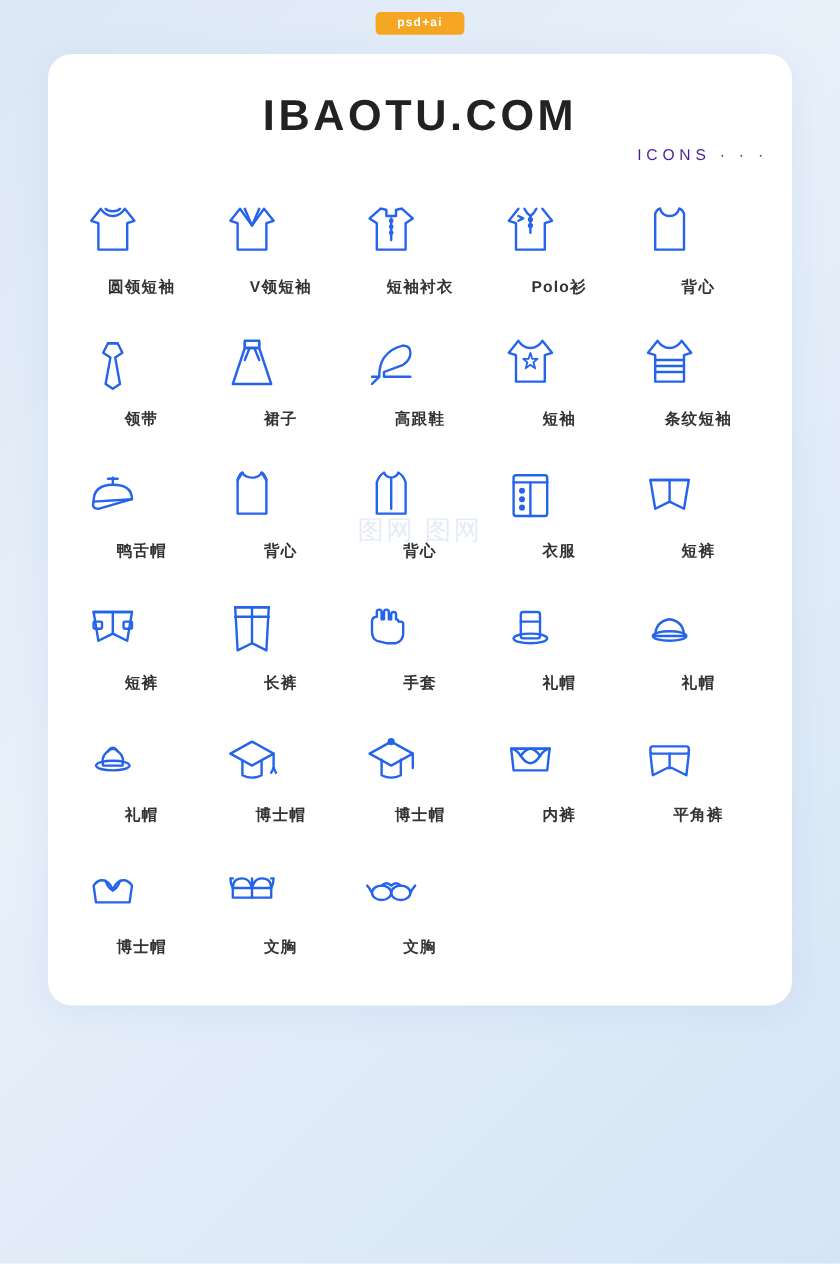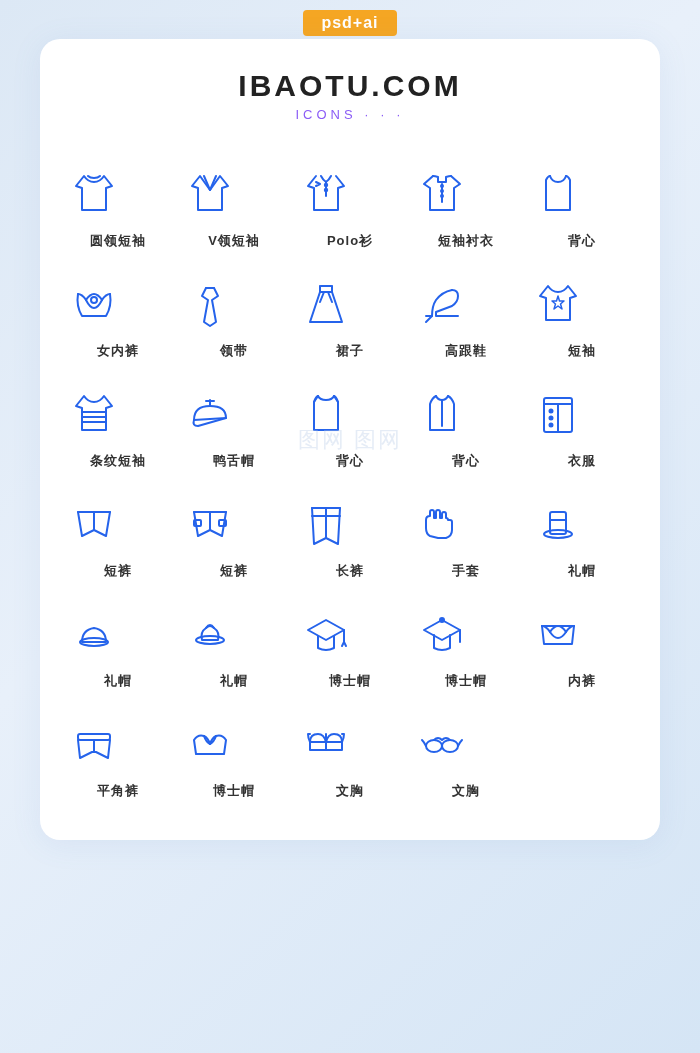--- a/index.html
+++ b/index.html
@@ -12,48 +12,48 @@
       align-items: center;
       justify-content: flex-start;
       font-family: 'PingFang SC', 'Microsoft YaHei', sans-serif;
       position: relative;
     }
     .top-badge {
       background: #f5a623;
       color: white;
       padding: 4px 18px;
       border-radius: 4px;
-      font-size: 16px;
+      font-size: 10px;
       font-weight: bold;
       margin-top: 10px;
-      margin-bottom: 3px;
+      margin-bottom: 16px;
       letter-spacing: 1px;
     }
     .card {
       background: white;
       border-radius: 20px;
       width: 620px;
       padding: 30px 20px 30px 20px;
       box-shadow: 0 4px 30px rgba(100,140,200,0.10);
       position: relative;
     }
     .card-title {
       text-align: center;
-      font-size: 30px;
+      font-size: 36px;
       font-weight: 700;
       letter-spacing: 3px;
       color: #222;
       margin-bottom: 4px;
     }
     .card-subtitle {
-      text-align: center;
+      text-align: right;
       font-size: 13px;
-      color: #8b5cf6;
+      color: #4c1d95;
       letter-spacing: 4px;
-      margin-bottom: 28px;
+      margin-bottom: 12px;
     }
     .icons-grid {
       display: grid;
       grid-template-columns: repeat(5, 1fr);
       gap: 0;
     }
     .icon-item {
       display: flex;
       flex-direction: column;
       padding: 14px 4px 10px 4px;
@@ -124,66 +124,55 @@
             <path d="M16 8 L8 18 L14 20 L14 42 L38 42 L38 20 L44 18 L36 8 L26 22 Z"></path>
             <path d="M20 8 L26 22 L32 8"></path>
           </svg>
       </div>
       <div class="icon-label">V领短袖</div>
     </div>
 
     <div class="icon-item">
       <div class="icon-svg">
         <svg viewBox="0 0 52 52">
+            <path d="M17 8 L8 16 L14 20 L14 42 L38 42 L38 20 L44 16 L35 8"></path>
+            <path d="M17 8 Q19 8 22 9 L22 14 L30 14 L30 9 Q33 8 35 8"></path>
+            <line x1="26" y1="16" x2="26" y2="34"></line>
+            <circle cx="26" cy="18" r="1" fill="#2563eb"></circle>
+            <circle cx="26" cy="23" r="1" fill="#2563eb"></circle>
+            <circle cx="26" cy="28" r="1" fill="#2563eb"></circle>
+          </svg>
+      </div>
+      <div class="icon-label">短袖衬衣</div>
+    </div>
+
+    <div class="icon-item">
+      <div class="icon-svg">
+        <svg viewBox="0 0 52 52">
             <path d="M16 8 L8 18 L14 20 L14 42 L38 42 L38 20 L44 18 L36 8"></path>
             <path d="M21 8 Q23 12 26 14 Q29 12 31 8"></path>
             <line x1="26" y1="14" x2="26" y2="28"></line>
             <circle cx="26" cy="17" r="1.2" fill="#2563eb"></circle>
             <circle cx="26" cy="22" r="1.2" fill="#2563eb"></circle>
             <path d="M16 14 L20 16 L16 18"></path>
           </svg>
       </div>
       <div class="icon-label">Polo衫</div>
     </div>
 
     <div class="icon-item">
       <div class="icon-svg">
         <svg viewBox="0 0 52 52">
-            <path d="M17 8 L8 16 L14 20 L14 42 L38 42 L38 20 L44 16 L35 8"></path>
-            <path d="M17 8 Q19 8 22 9 L22 14 L30 14 L30 9 Q33 8 35 8"></path>
-            <line x1="26" y1="16" x2="26" y2="34"></line>
-            <circle cx="26" cy="18" r="1" fill="#2563eb"></circle>
-            <circle cx="26" cy="23" r="1" fill="#2563eb"></circle>
-            <circle cx="26" cy="28" r="1" fill="#2563eb"></circle>
-          </svg>
-      </div>
-      <div class="icon-label">短袖衬衣</div>
-    </div>
-
-    <div class="icon-item">
-      <div class="icon-svg">
-        <svg viewBox="0 0 52 52">
             <path d="M18 8 Q16 8 14 12 L14 42 L38 42 L38 12 Q36 8 34 8"></path>
             <path d="M18 8 Q20 14 26 14 Q32 14 34 8"></path>
           </svg>
       </div>
       <div class="icon-label">背心</div>
     </div>
 
-    <div class="icon-item">
-      <div class="icon-svg">
-        <svg viewBox="0 0 52 52">
-            <path d="M10 16 Q14 16 18 22 Q22 16 26 16 Q30 16 34 22 Q38 16 42 16"></path>
-            <path d="M10 16 Q8 28 14 38 L38 38 Q44 28 42 16"></path>
-            <path d="M18 22 Q22 30 26 30 Q30 30 34 22"></path>
-            <circle cx="26" cy="22" r="3" fill="none"></circle>
-          </svg>
-      </div>
-      <div class="icon-label">女内裤</div>
-    </div>
 
 
     <div class="icon-item">
       <div class="icon-svg">
         <svg viewBox="0 0 52 52">
             <path d="M22 10 L18 18 L24 22 L20 44 L26 48 L32 44 L28 22 L34 18 L30 10 Z"></path>
             <line x1="22" y1="10" x2="30" y2="10"></line>
           </svg>
       </div>
       <div class="icon-label">领带</div>

